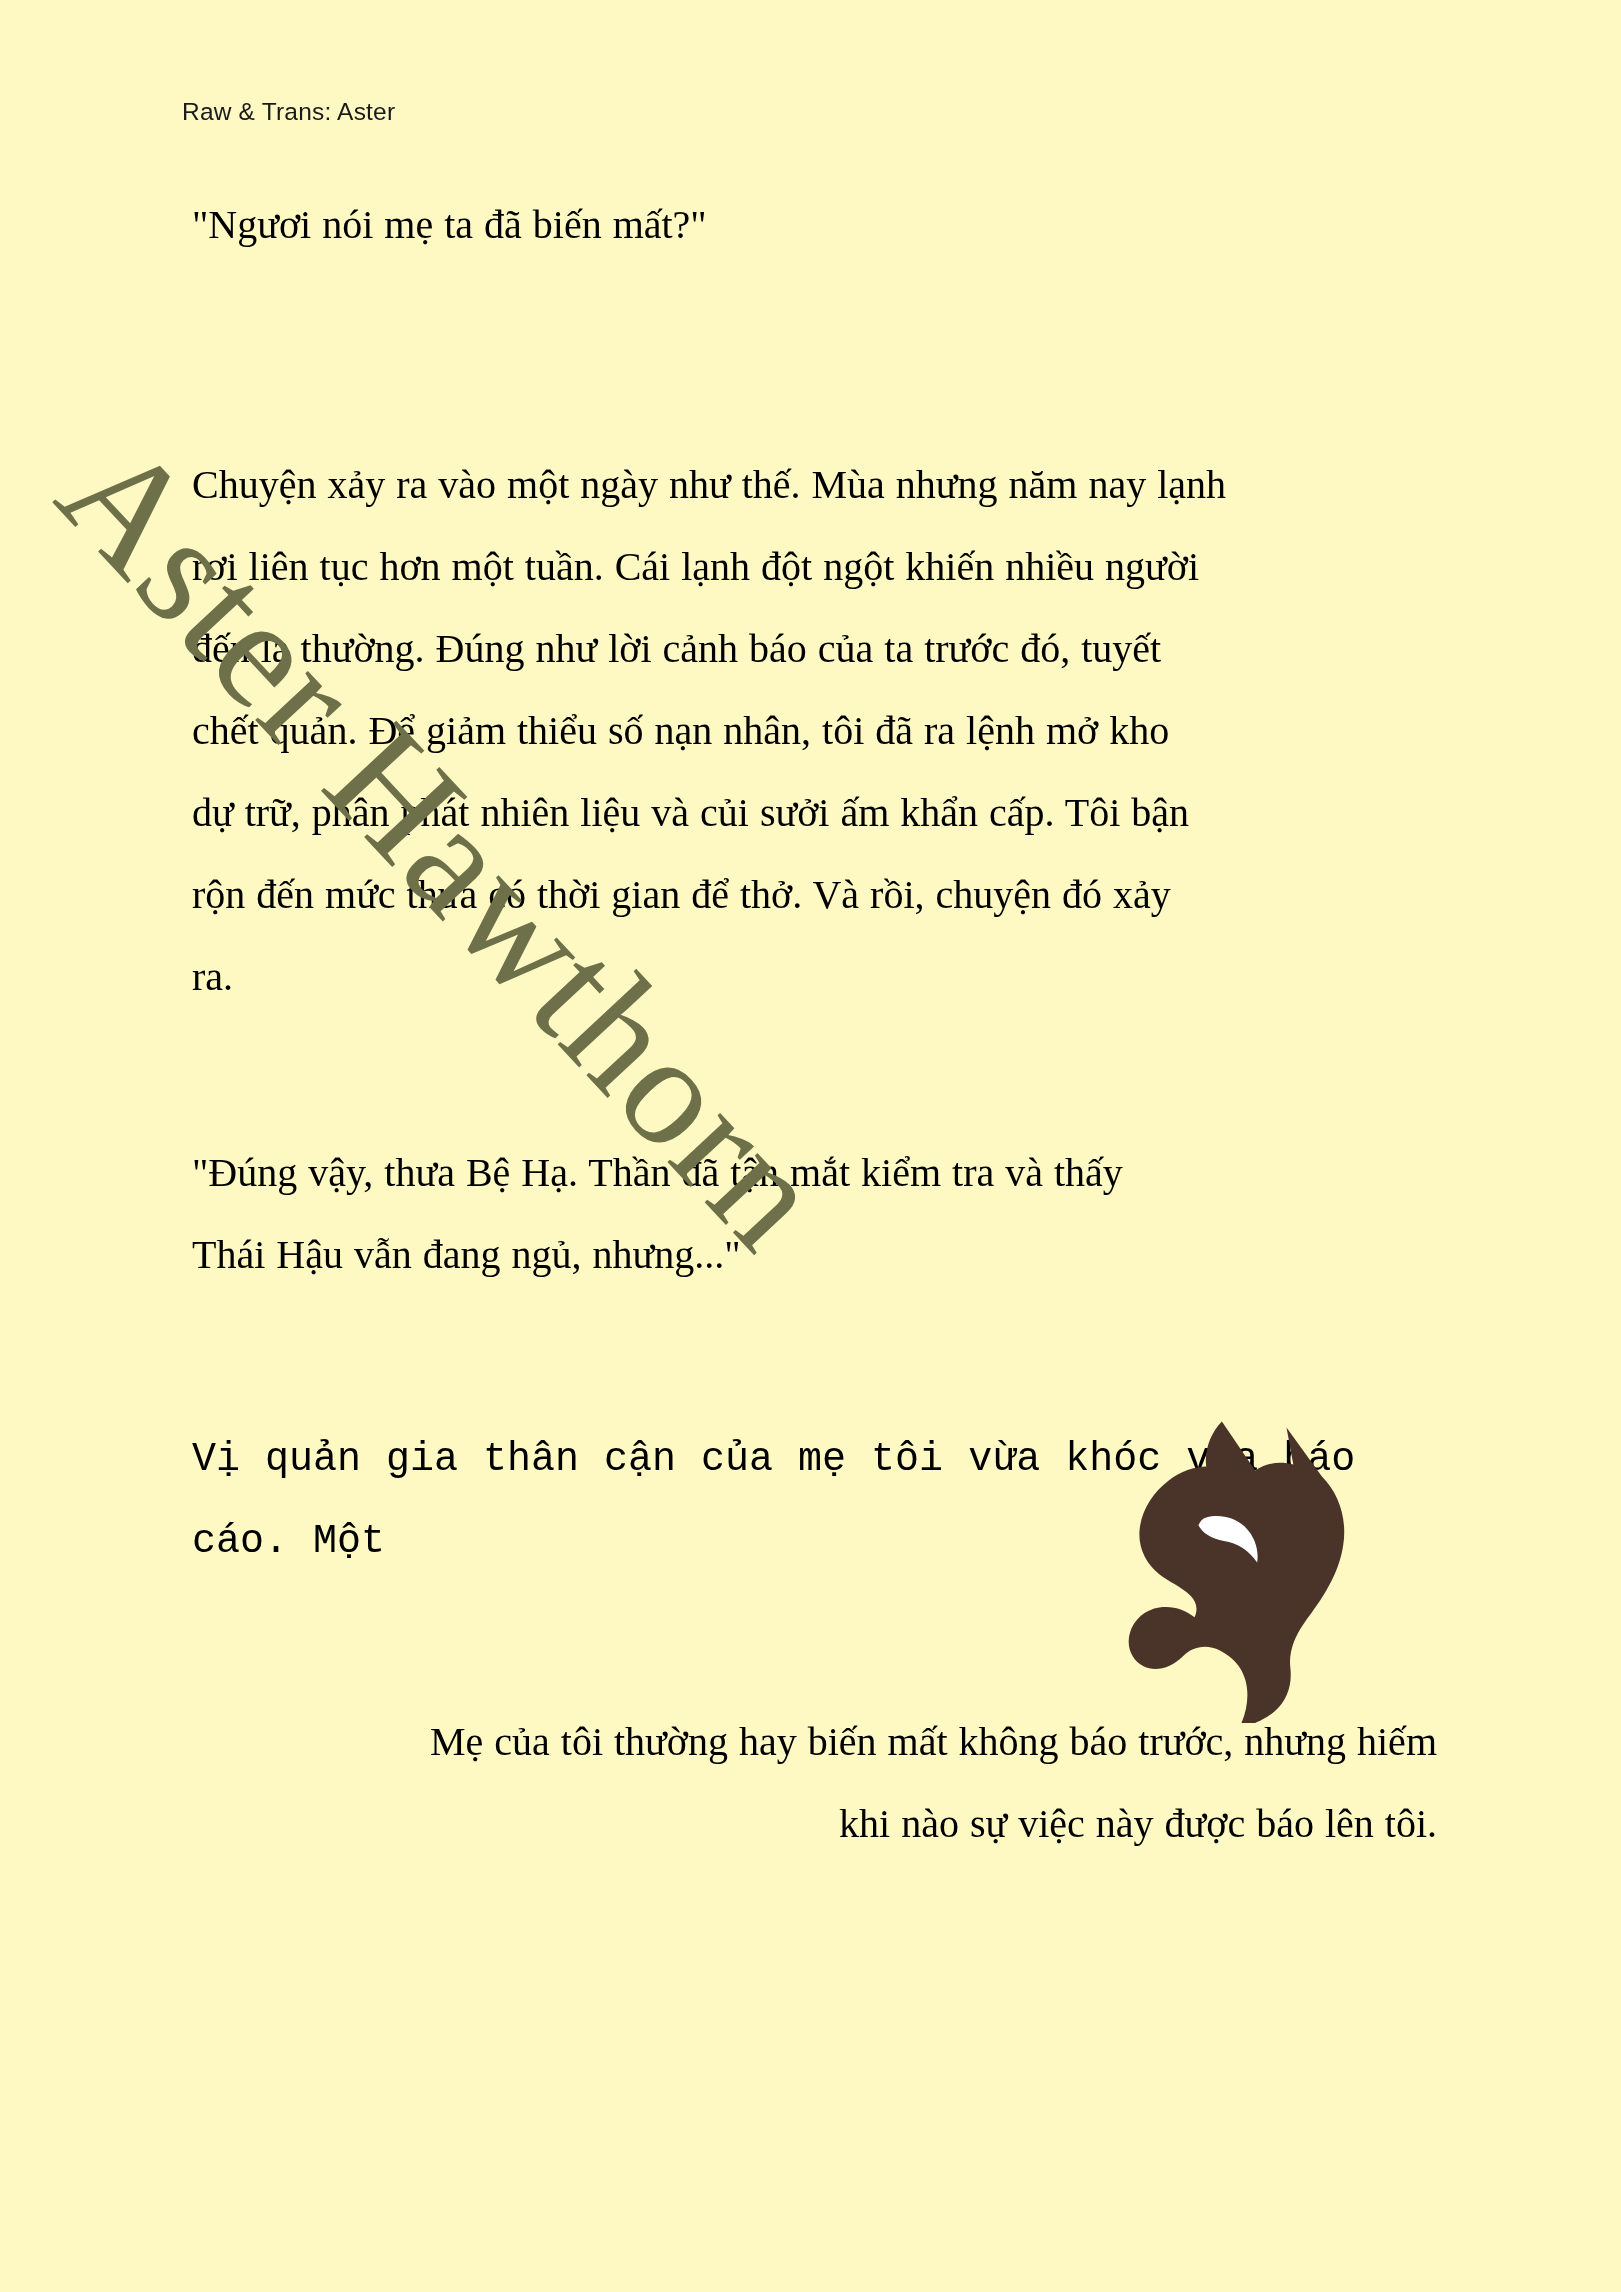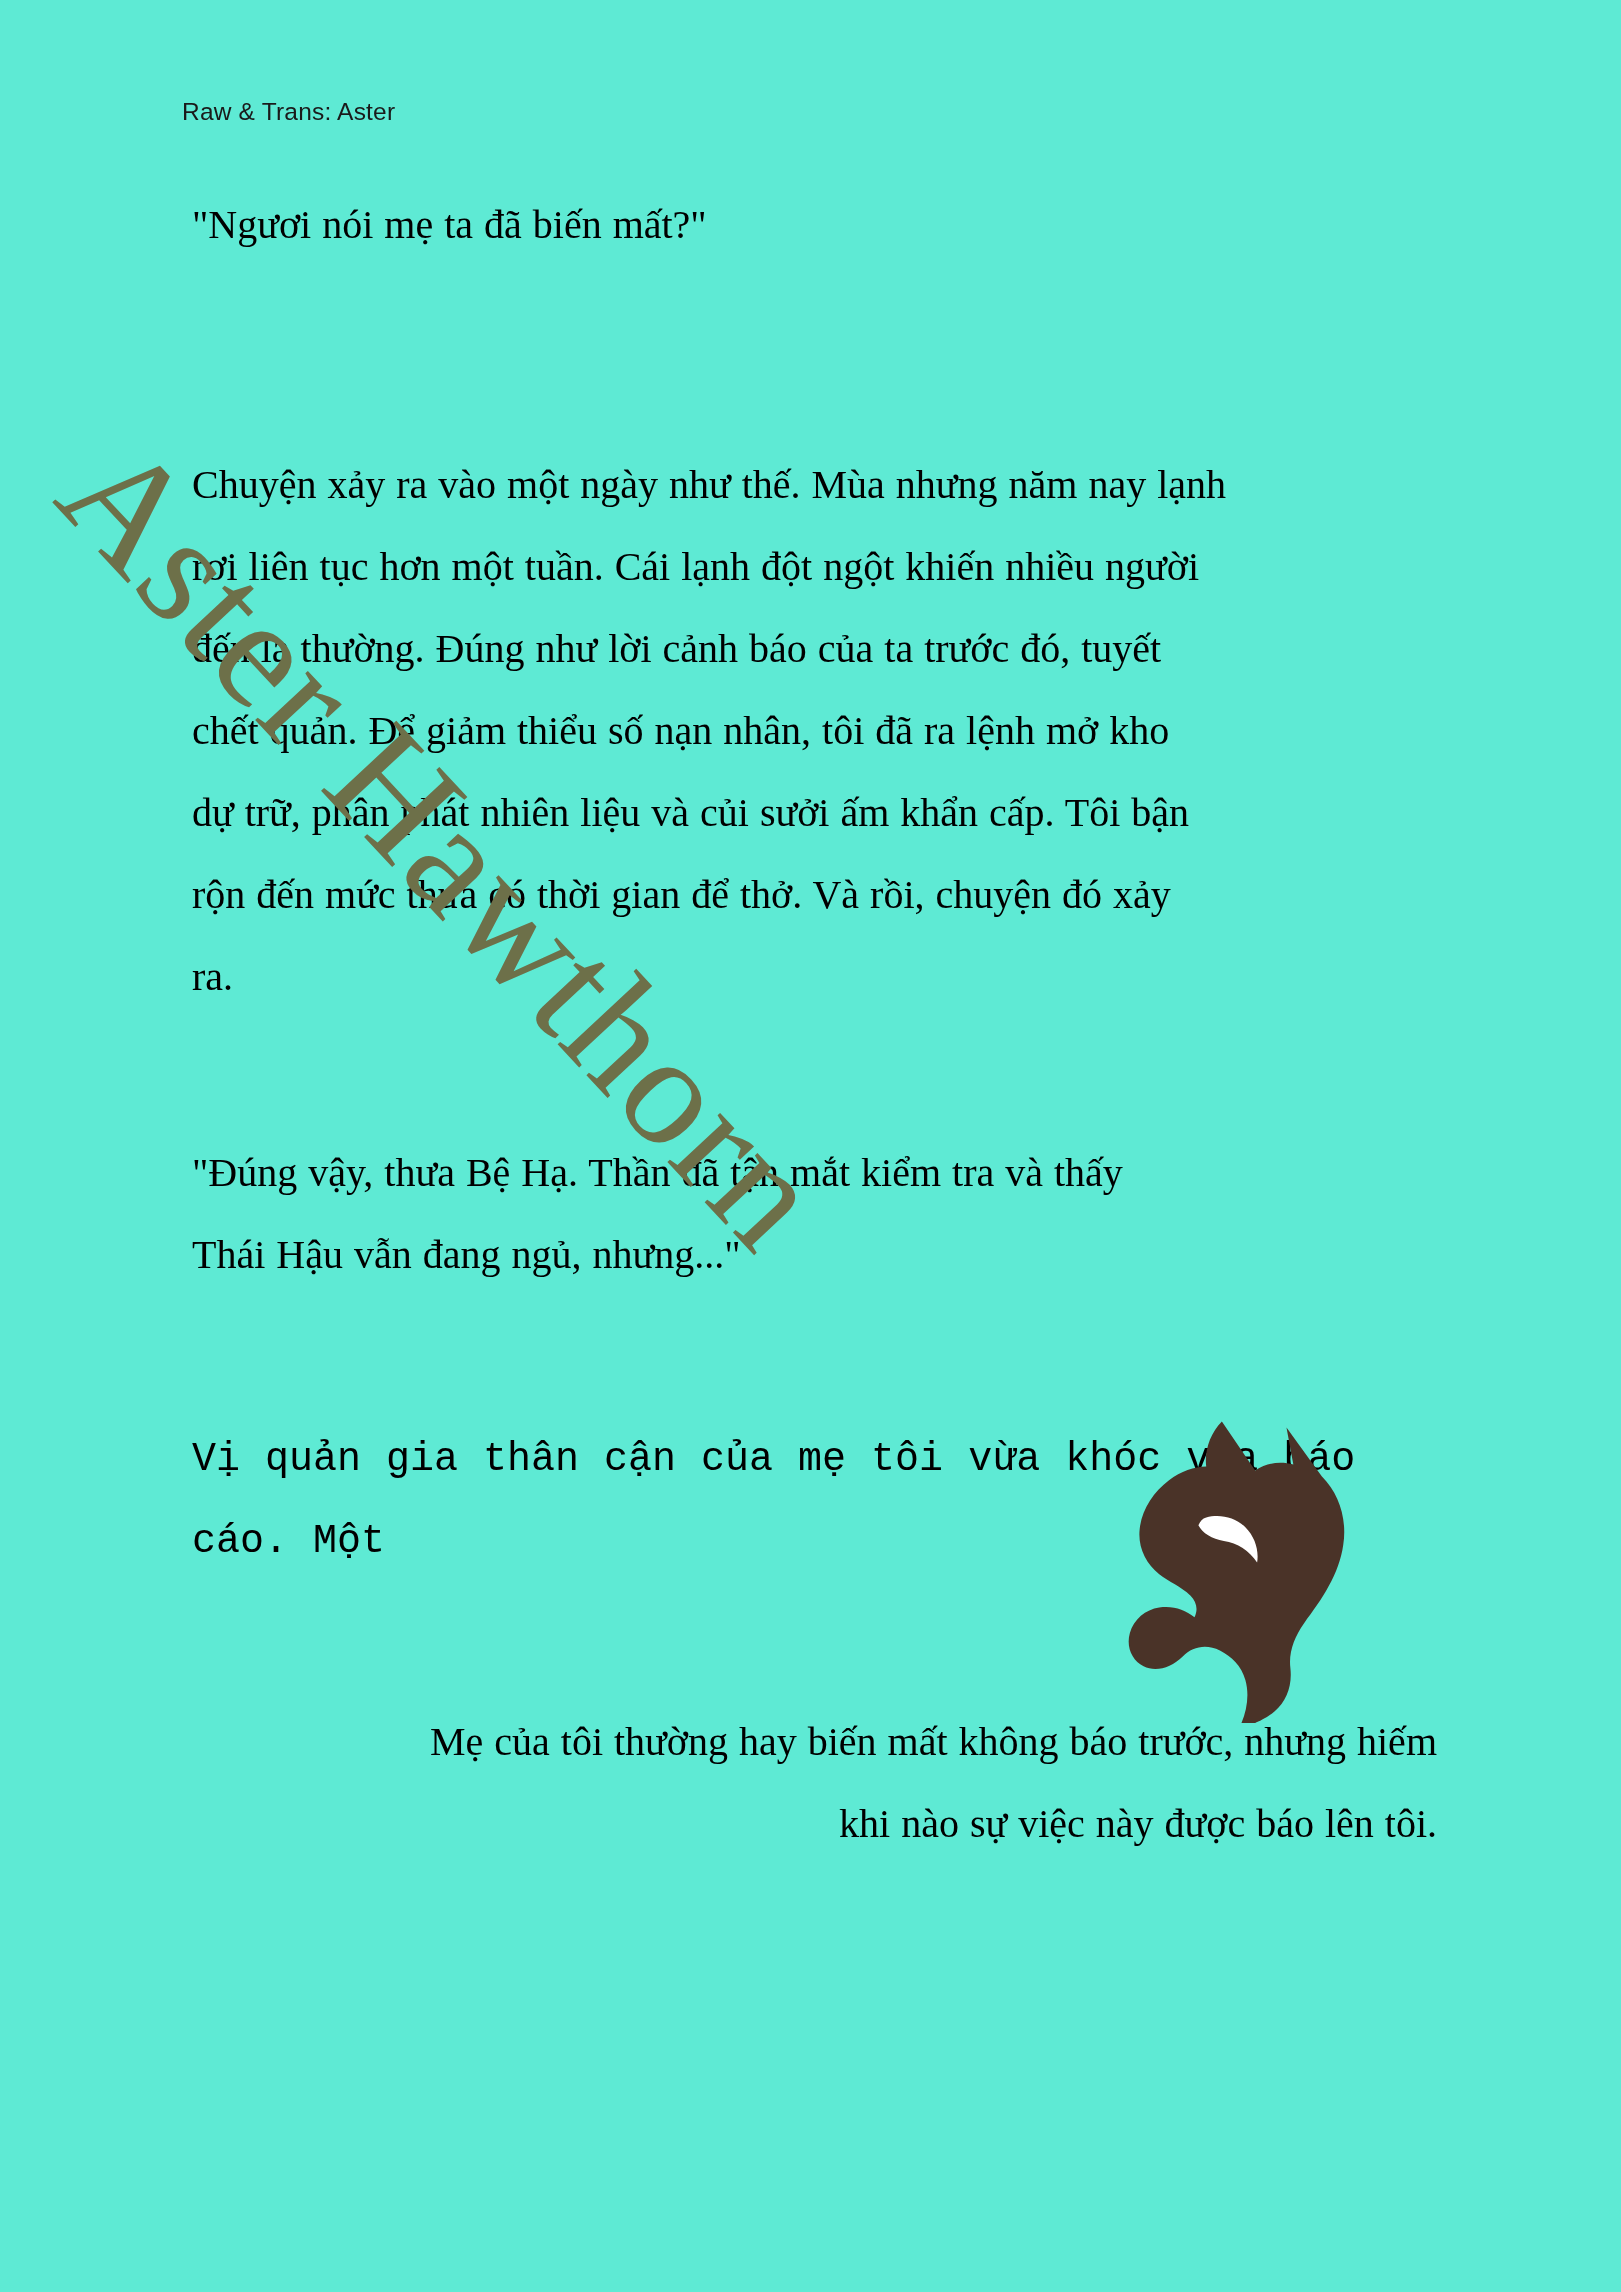--- a/index.html
+++ b/index.html
@@ -6,21 +6,21 @@
   html, body {
     margin: 0;
     padding: 0;
     background: #ffffff;
   }
 
   .page {
     position: relative;
     width: 1621px;
     height: 2293px;
-    background: #5eead4;
+    background: #fef9c3;
     overflow: hidden;
     box-sizing: border-box;
   }
 
   
   .page-header {
     position: absolute;
     left: 182px;
     top: 97px;
     font-family: "Liberation Sans", "DejaVu Sans", sans-serif;

